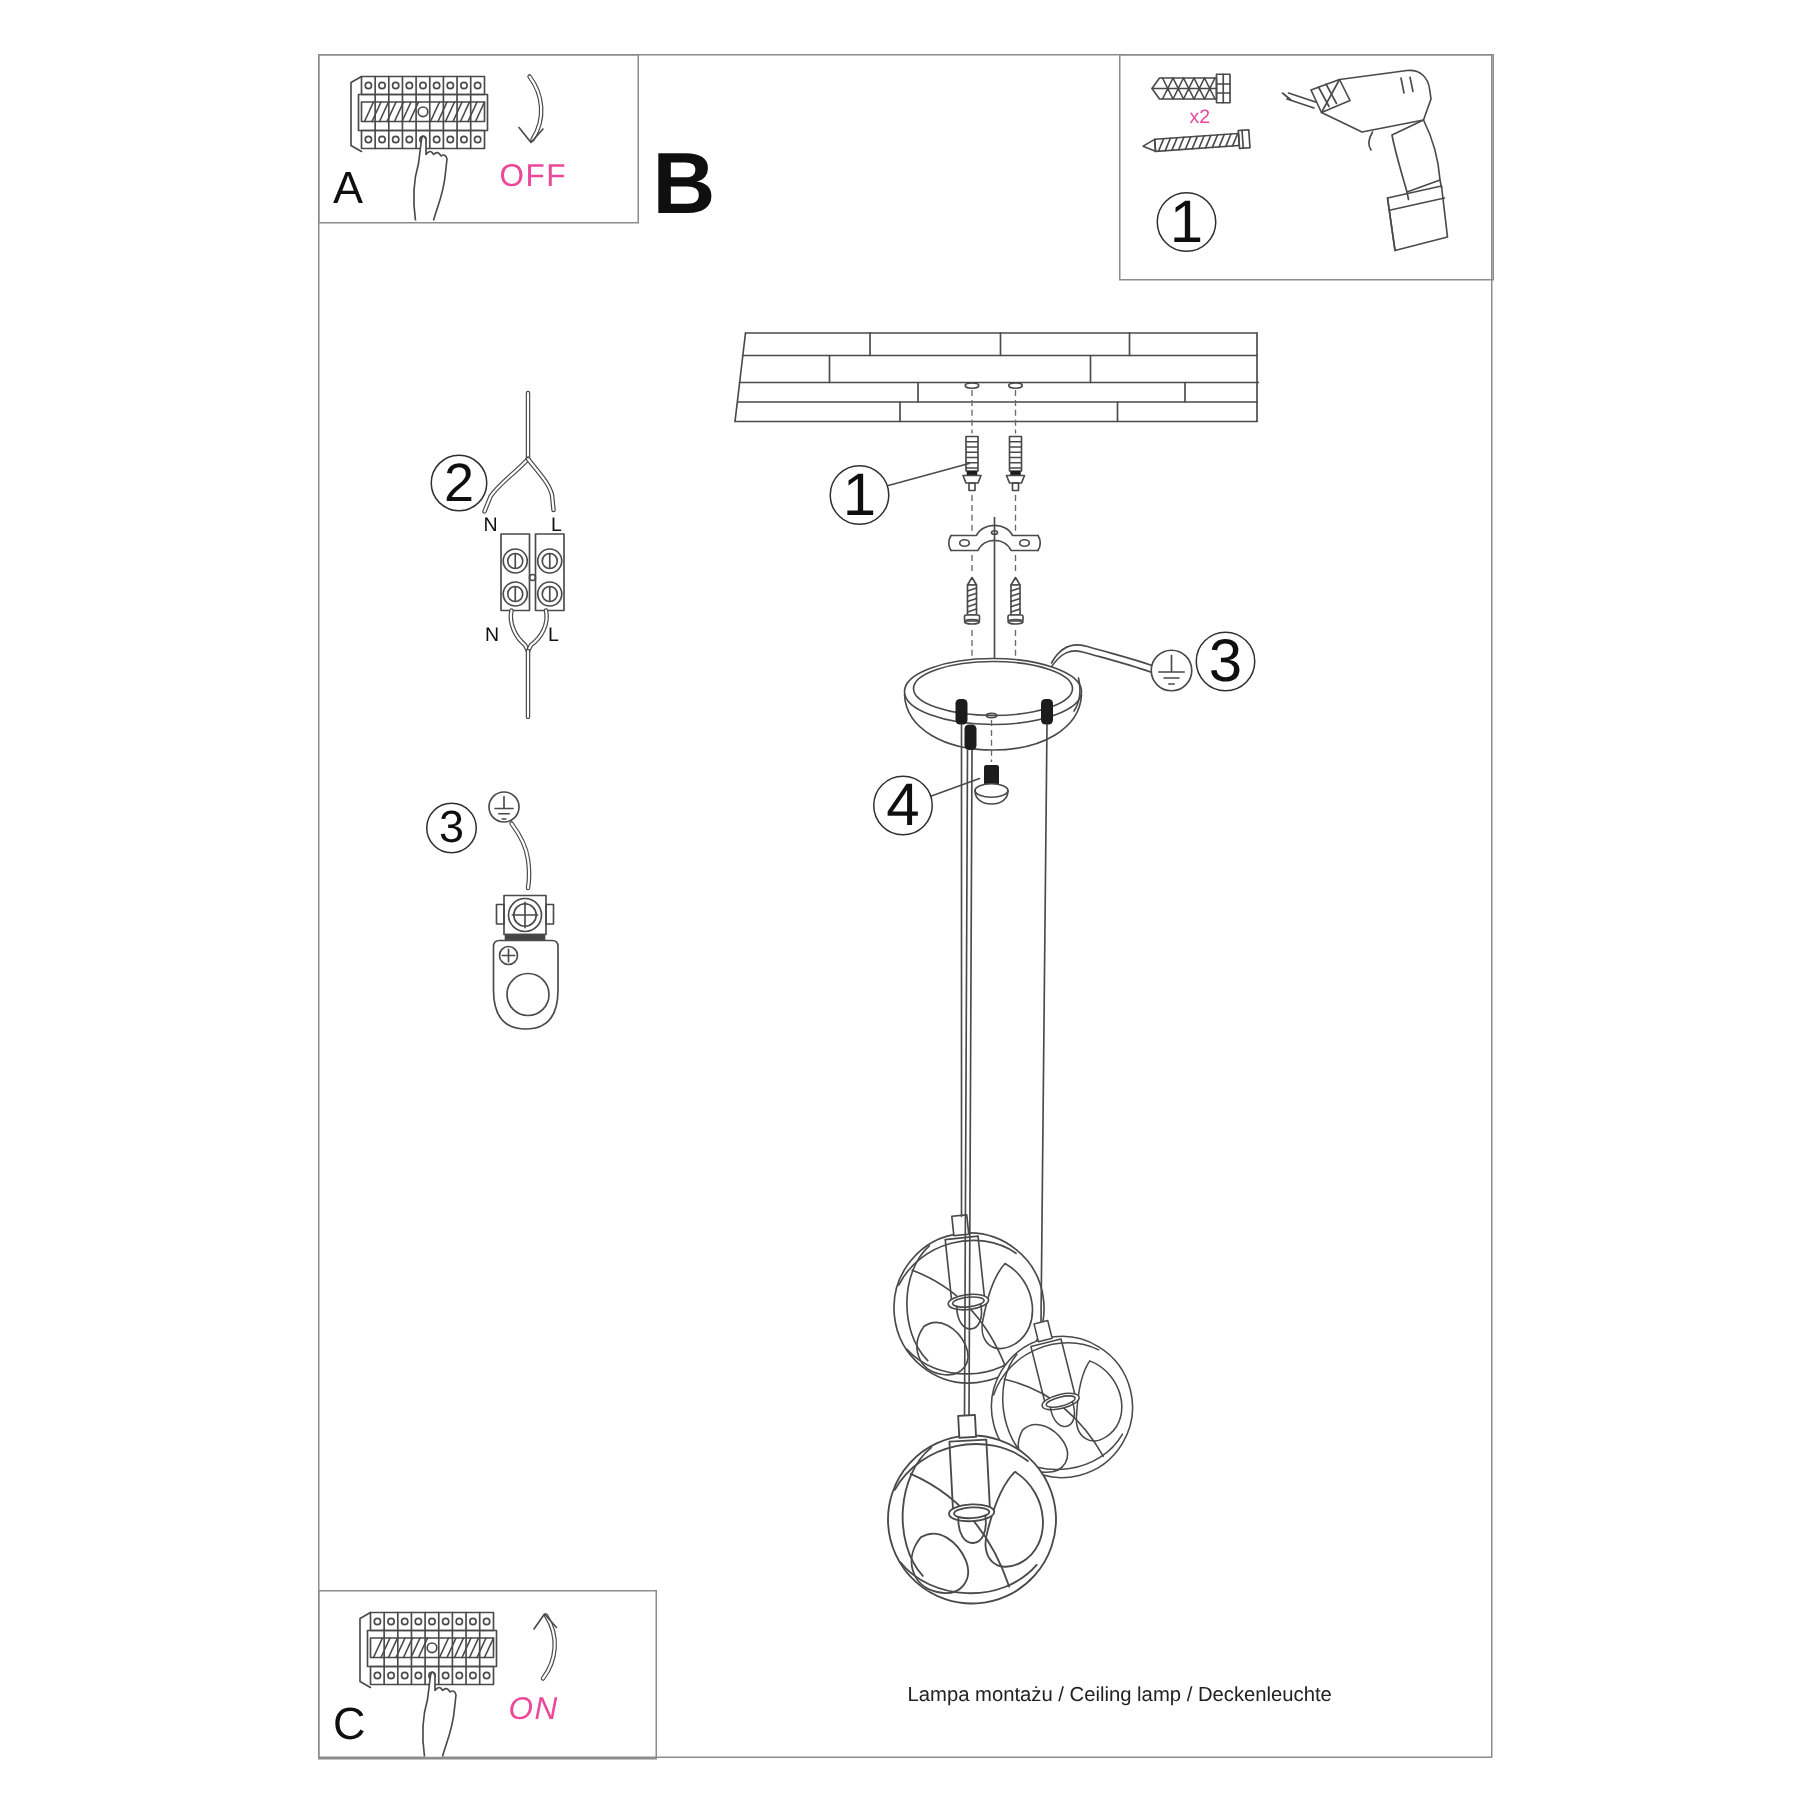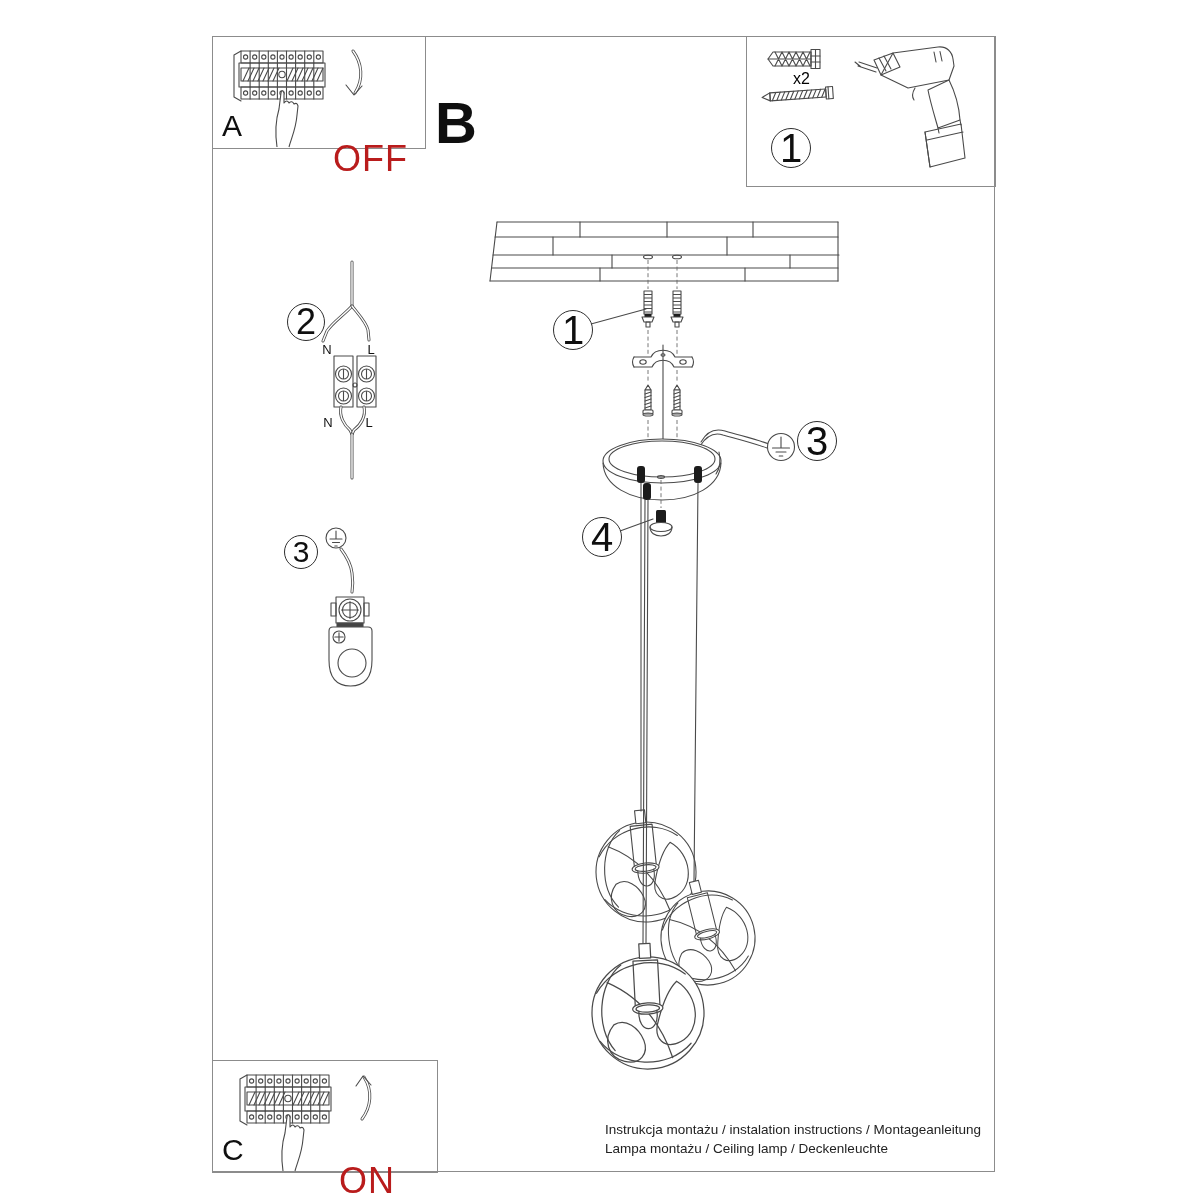--- a/index.html
+++ b/index.html
@@ -7,21 +7,21 @@
          font-family:"Liberation Sans",sans-serif;color:#111;}
   .abs{position:absolute;}
   .frame{position:absolute;border:1px solid #8c8c8c;background:transparent;}
   .callout{position:absolute;border:1.6px solid #2f2f2f;border-radius:50%;
            display:flex;align-items:center;justify-content:center;
            color:#0f0f0f;background:#fff;box-sizing:border-box;}
   .c40{width:40px;height:40px;font-size:40px;line-height:40px;}
   .c38{width:38px;height:38px;font-size:36px;line-height:38px;}
   .c34{width:34px;height:34px;font-size:30px;line-height:34px;}
   .biglabel{font-size:30px;color:#0f0f0f;}
-  .onoff{font-size:36px;color:#b91c1c;letter-spacing:1px;margin-top:32px;}
+  .onoff{font-size:21px;color:#ec4899;letter-spacing:1px;}
   .letterB{font-size:58px;font-weight:bold;color:#0f0f0f;line-height:1;}
   .footer{font-size:13.5px;line-height:19px;color:#222;}
   svg{position:absolute;overflow:visible;}
   .ln{stroke:#4a4a4a;stroke-width:1.1;fill:none;stroke-linecap:round;stroke-linejoin:round;}
   .lnw{stroke:#4a4a4a;stroke-width:1.1;fill:#fff;stroke-linejoin:round;}
   .dark{fill:#1c1c1c;stroke:none;}
   .dash{stroke:#6a6a6a;stroke-width:0.9;fill:none;stroke-dasharray:4 2.6;}
   .hollow-o{stroke:#4a4a4a;stroke-width:3;fill:none;stroke-linecap:round;}
   .hollow-i{stroke:#ffffff;stroke-width:1.4;fill:none;stroke-linecap:round;}
   .svgtext{font-family:"Liberation Sans",sans-serif;font-size:13px;fill:#111;}
@@ -106,21 +106,21 @@
       <path d="M 879,58 L 886,71 M 884,56 L 891,69"></path>
       <path d="M 893,53 L 938,47 C 947,46 952,52 953,59 L 954,66 L 949,80 L 908,88 L 881,75 Z"></path>
       <path d="M 934,52 L 936,62 M 940,51.5 L 942,61"></path>
       <path d="M 915,88 C 912,93 912,97 914,100"></path>
       <path d="M 928,90 L 949,80 C 955,92 959,106 960,120 L 938,128 C 934,114 930,101 928,90 Z"></path>
       <path d="M 925,132 L 961,124 L 965,158 L 930,167 Z"></path>
       <path d="M 927,140 L 963,132 M 930,167 L 925,132"></path>
       <path d="M 938,128 L 939,133 M 960,120 L 961,125"></path>
     </g>
   </svg>
-  <div class="abs" style="left:793px;top:70px;font-size:16px;color:#000000;">x2</div>
+  <div class="abs" style="left:793px;top:70px;font-size:13px;color:#ec4899;">x2</div>
   <div class="callout c40" style="left:771px;top:128px;">1</div>
 
   <svg style="left:270px;top:255px;" width="130" height="440" viewBox="270 255 130 440">
 
     <g>
       <path class="hollow-o" d="M 352,262 V 306"></path>
         <path class="hollow-i" d="M 352,262 V 306"></path>
       <path class="hollow-o" d="M 352,306 C 344,315 333,322 327,331 L 323,341"></path>
       <path class="hollow-i" d="M 352,306 C 344,315 333,322 327,331 L 323,341"></path>
       <path class="hollow-o" d="M 352,306 C 359,315 366,322 368,330 L 369,340"></path>
@@ -301,21 +301,20 @@
   <div class="frame" style="left:212px;top:1060px;width:224px;height:111px;">
     <svg style="left:0;top:0;" width="224" height="111" viewBox="0 0 212 111">
       <use href="#breakerG"></use>
       <g>
         <path class="hollow-o" d="M 143,58 C 152,46 154,30 145,16"></path>
         <path class="hollow-i" d="M 143,58 C 152,46 154,30 145,16"></path>
         <path class="ln" d="M 137,25 L 144,15 L 152,24"></path>
       </g>
     </svg>
     <div class="abs biglabel" style="left:9px;top:72px;">C</div>
-    <div class="abs onoff" style="left:126px;top:67px;">ON</div>
+    <div class="abs onoff" style="left:126px;top:67px;font-style:italic;">ON</div>
   </div>
 
   <div class="abs footer" style="left:605px;top:1120px;">
-    <div>Instrukcja montażu / instalation instructions / Montageanleitung</div>
     <div>Lampa montażu / Ceiling lamp / Deckenleuchte</div>
   </div>
 
 </div>
 
 </body></html>

